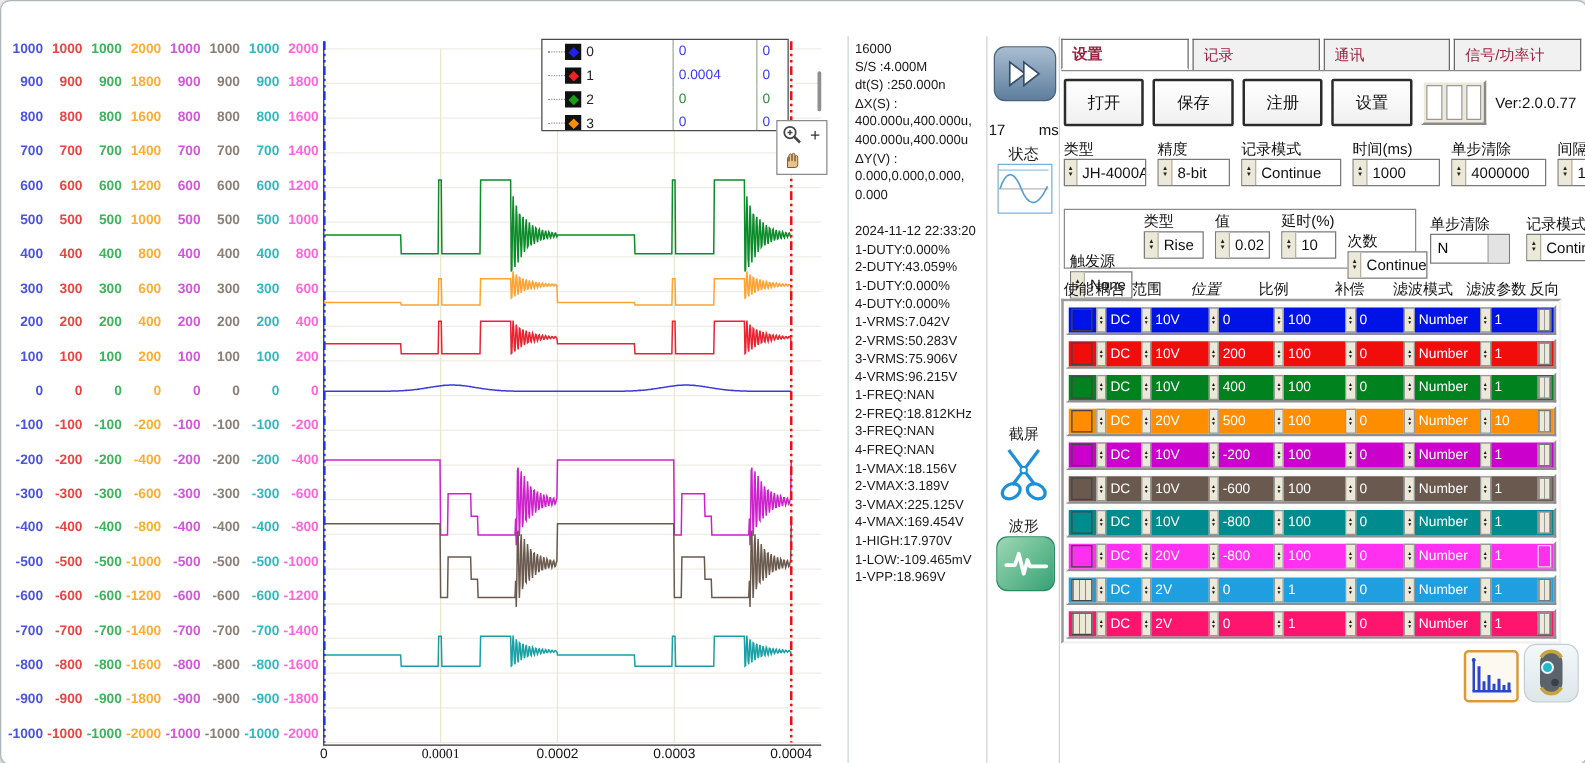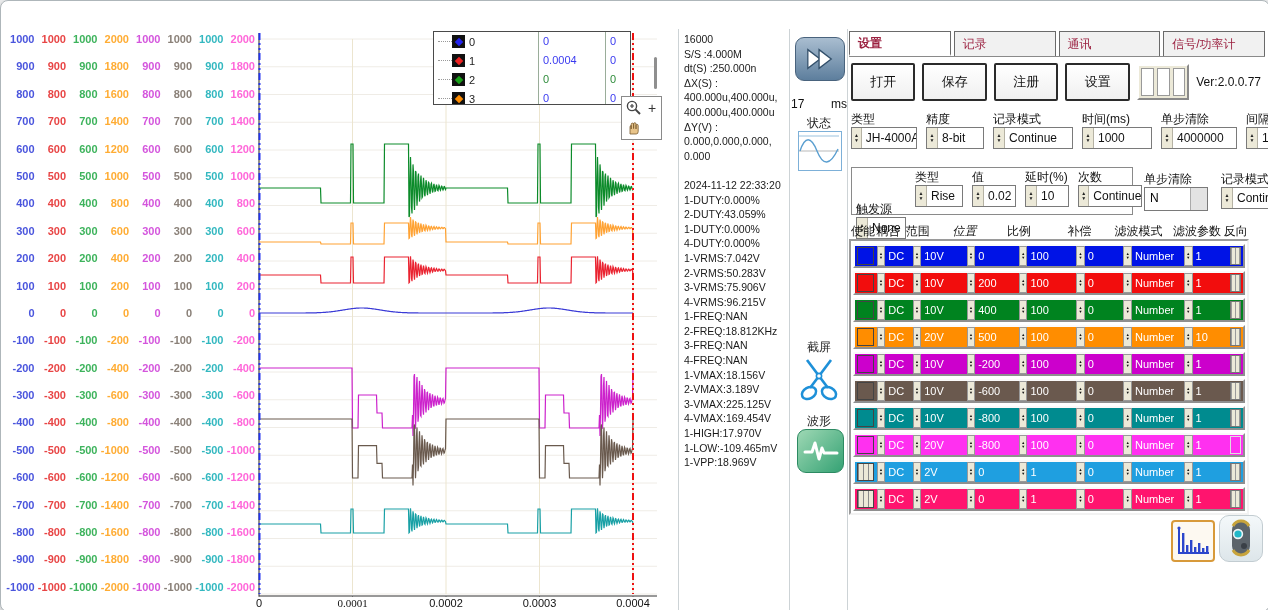--- a/index.html
+++ b/index.html
@@ -547,21 +547,21 @@
               <span class="fval">0.02</span>
             </div>
           </div>
           <div class="fgroup" style="margin-right: 9px;">
             <span class="flabel">延时(%)</span>
             <div class="spinfield" style="width: 44px;">
               <span class="spin">▲<br>▼</span>
               <span class="fval">10</span>
             </div>
           </div>
-          <div class="fgroup" style="margin-right: 1px;">
+          <div class="fgroup" style="margin-right: 1px; justify-content: center;">
             <span class="flabel">次数</span>
             <div class="spinfield" style="width: 64px;">
               <span class="spin">▲<br>▼</span>
               <span class="fval">Continue</span>
             </div>
           </div>
         </div>
       </div>
     <div id="sclear" class="fgroup">
       <span class="flabel">单步清除</span>

